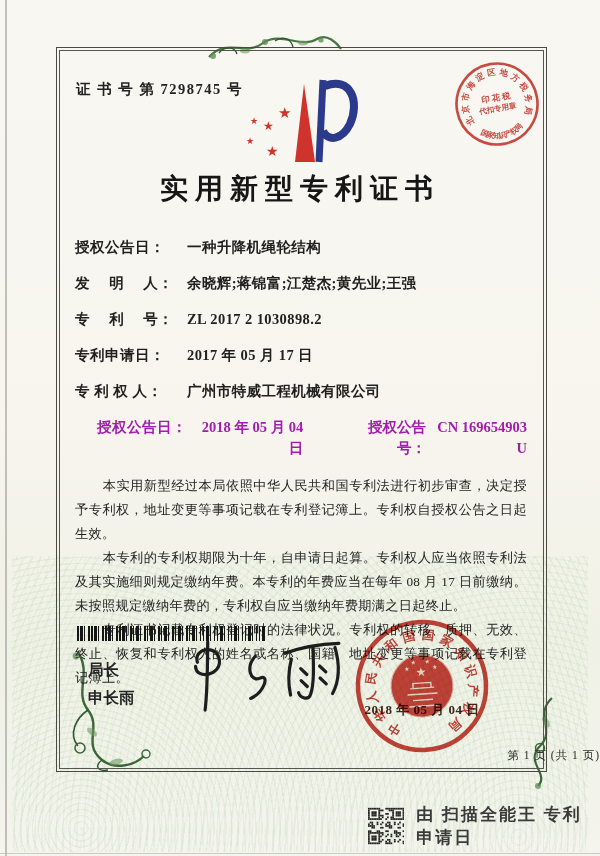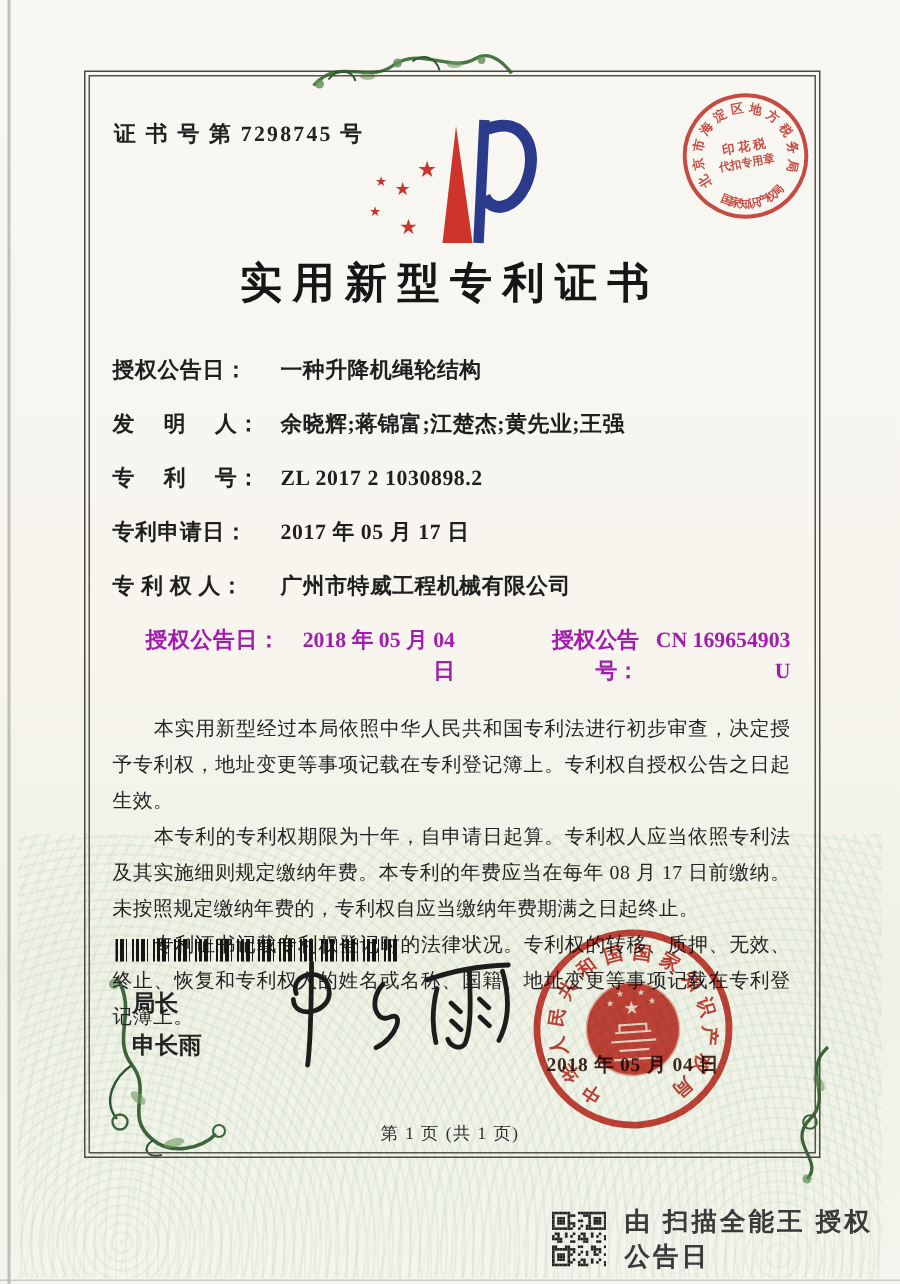--- a/index.html
+++ b/index.html
@@ -31,21 +31,21 @@
   .paras p{margin:0;text-indent:2.1em;}
   .barcode{position:absolute;left:77px;top:626px;width:188px;height:15px;background:
     repeating-linear-gradient(90deg,#151515 0 1.5px,transparent 1.5px 3px,#151515 3px 6px,
     transparent 6px 7px,#151515 7px 8px,transparent 8px 11px,#151515 11px 12.5px,transparent 12.5px 14px);}
   .signoff{position:absolute;left:88px;top:656px;font-size:15.5px;font-weight:700;color:#242424;line-height:28px;}
   .sig-svg{position:absolute;left:168px;top:634px;transform:rotate(-2deg);}
   .seal-top{position:absolute;left:453px;top:60px;transform:rotate(-10deg);opacity:.88;mix-blend-mode:multiply;}
   .seal-bottom{position:absolute;left:352px;top:616px;transform:rotate(-4deg);opacity:.93;mix-blend-mode:multiply;}
   .seal-date{position:absolute;left:352px;top:701px;width:140px;text-align:center;font-size:13px;font-weight:700;
              color:#42291f;letter-spacing:.5px;mix-blend-mode:multiply;}
-  .footer{position:absolute;left:0;right:0;top:748px;text-align:center;font-size:11.5px;letter-spacing:1px;color:#2c2c2c;}
+  .footer{position:absolute;left:0;right:0;top:748px;text-align:right;font-size:11.5px;letter-spacing:1px;color:#2c2c2c;}
   .flourish{position:absolute;pointer-events:none;}
   .watermark{position:absolute;left:368px;top:803px;display:flex;align-items:center;}
   .wm-text{margin-left:12px;font-size:17px;font-weight:600;letter-spacing:2px;color:#3a3a3a;
            font-family:"Liberation Sans","DejaVu Sans",sans-serif;}
 </style>
 </head>
 <body>
 
 <div class="paper"></div>
 <div class="guilloche"></div>
@@ -403,14 +403,14 @@
       <rect x="20" y="4" width="1" height="1" fill="#222"></rect>
       <rect x="20" y="5" width="1" height="1" fill="#222"></rect>
       <rect x="20" y="6" width="1" height="1" fill="#222"></rect>
       <rect x="20" y="9" width="1" height="1" fill="#222"></rect>
       <rect x="20" y="10" width="1" height="1" fill="#222"></rect>
       <rect x="20" y="13" width="1" height="1" fill="#222"></rect>
       <rect x="20" y="16" width="1" height="1" fill="#222"></rect>
       <rect x="20" y="19" width="1" height="1" fill="#222"></rect>
       <rect x="20" y="20" width="1" height="1" fill="#222"></rect>
     </svg>
-  <span class="wm-text">由 扫描全能王 授权公告日</span>
+  <span class="wm-text">由 扫描全能王 专利申请日</span>
 </div>
 
 </body></html>

